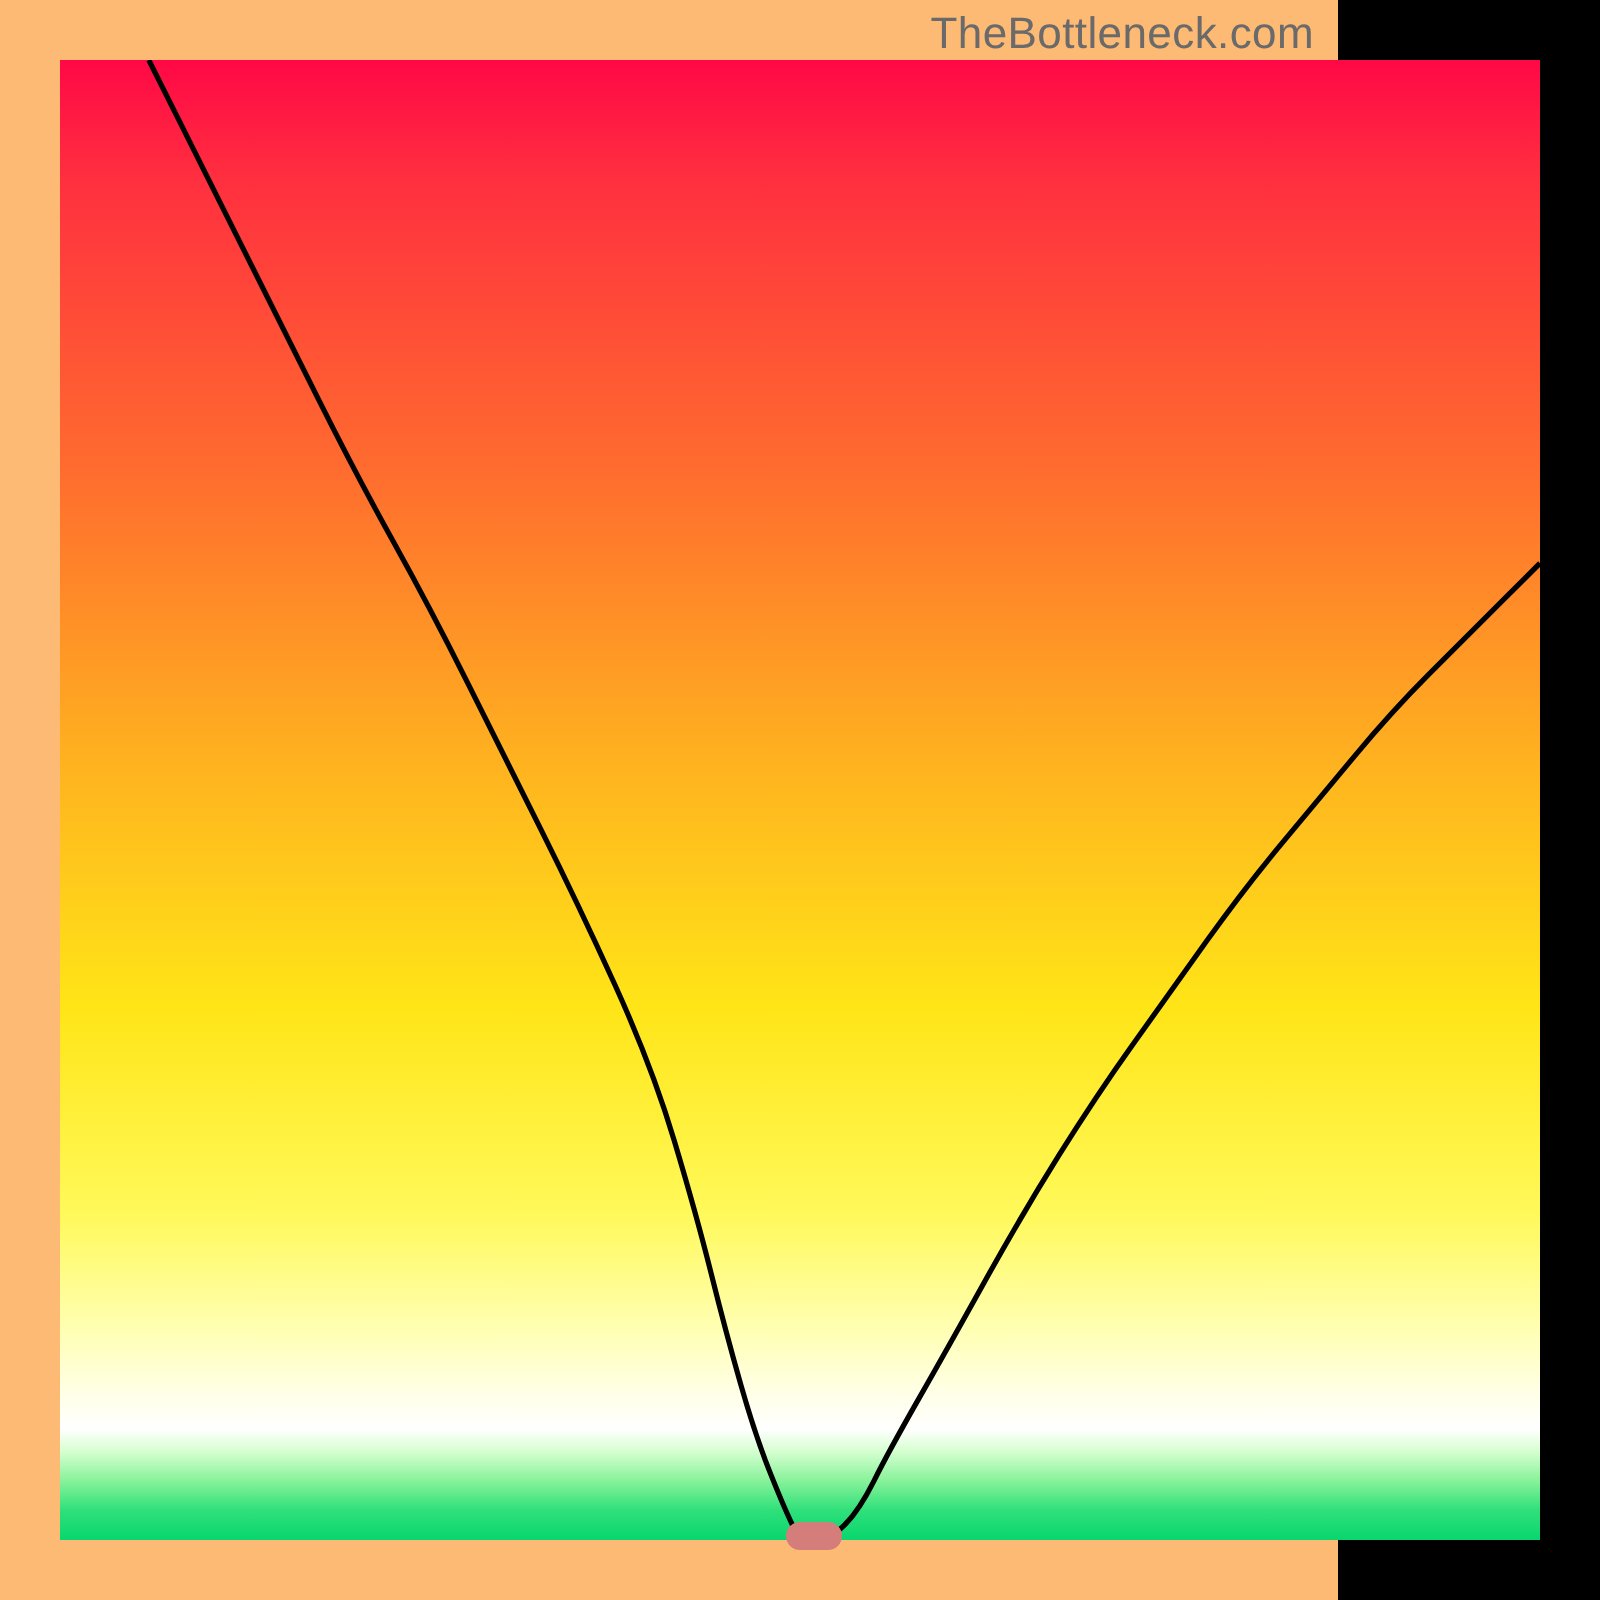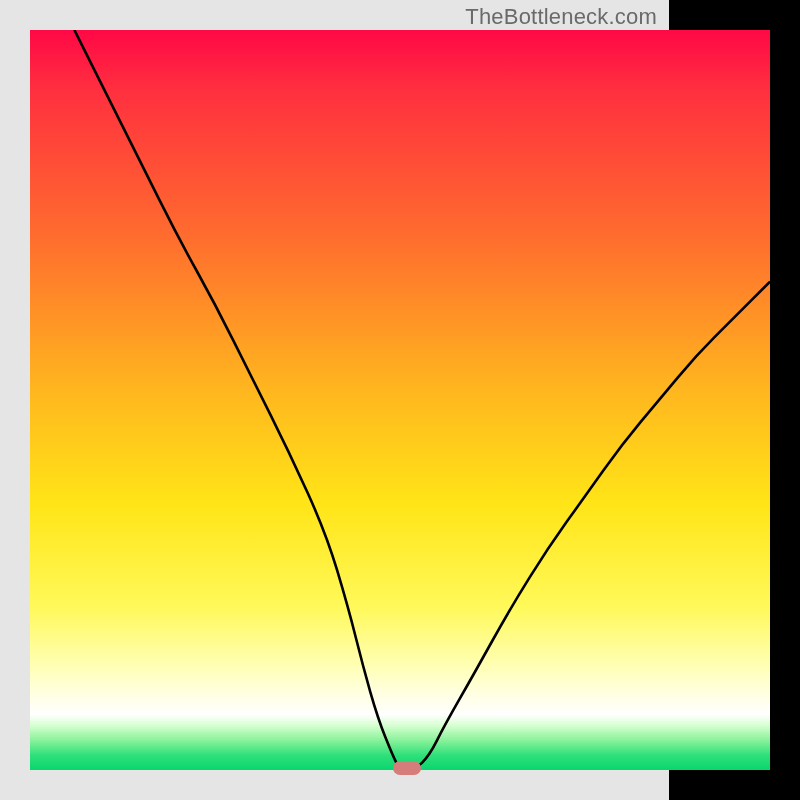--- a/index.html
+++ b/index.html
@@ -8,21 +8,21 @@
     width: 800px;
     height: 800px;
     background: #000;
     overflow: hidden;
     font-family: Arial, Helvetica, sans-serif;
   }
   .frame {
     position: relative;
     width: 669px;
     height: 800px;
-    background: #e5e5e5;
+    background: #fdba74;
   }
   .watermark {
     position: absolute;
     top: 4px;
     right: 12px;
     color: #6a6a6a;
     font-size: 22px;
     font-weight: 500;
     letter-spacing: 0.2px;
     z-index: 10;

